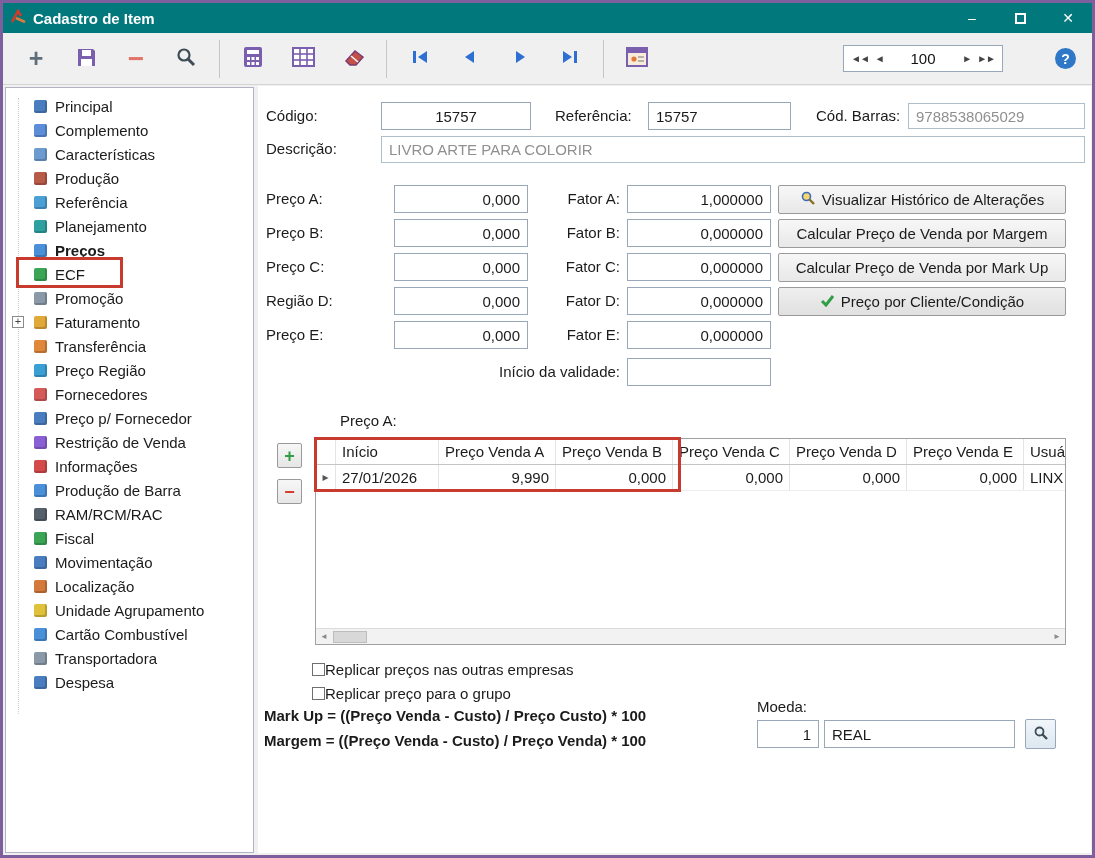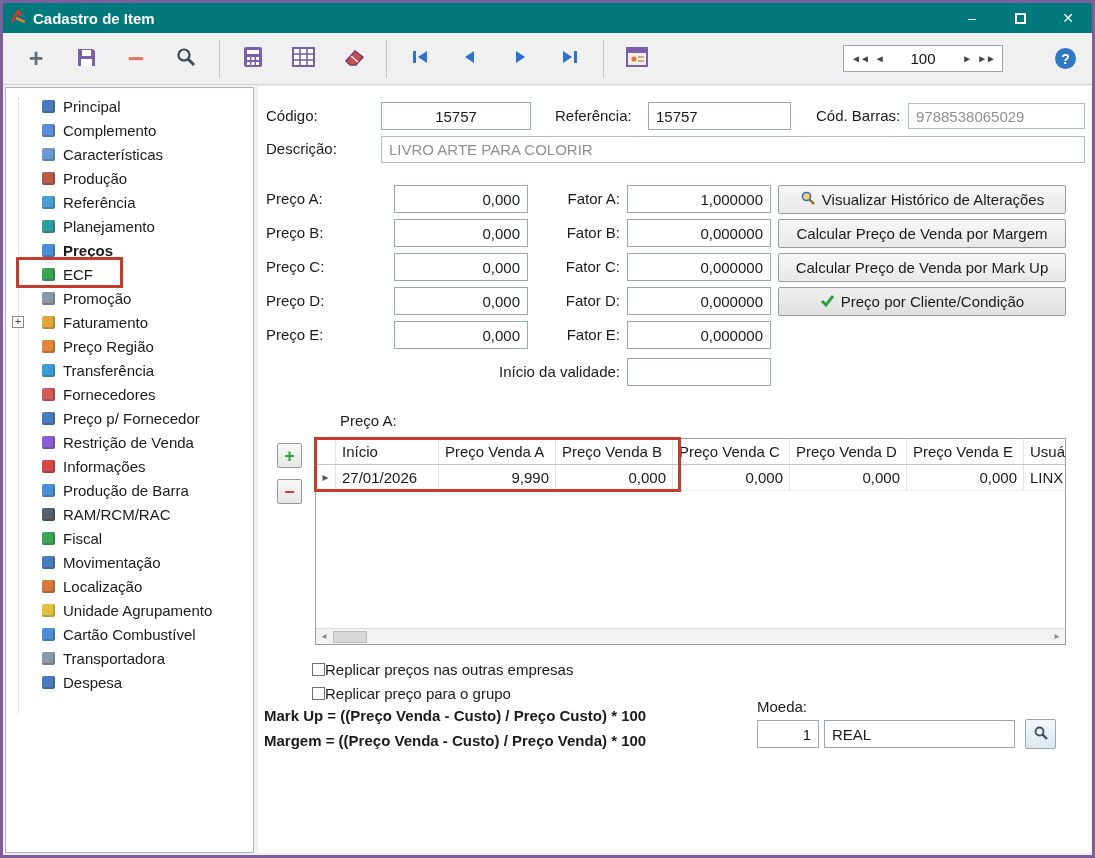--- a/index.html
+++ b/index.html
@@ -22,21 +22,21 @@
   .glyph-minus{font-size:28px;color:#e2746a;font-weight:bold;line-height:1}
   .spinner{margin-left:auto;width:160px;height:27px;background:#fff;border:1px solid #98a8b8;display:flex;align-items:center;color:#3a3a3a;padding:0 4px}
   .spin-btn{font-size:10px;padding:0 3px;letter-spacing:-1px;color:#444}
   .spin-val{flex:1;text-align:center;font-size:15px;color:#111}
   .help-btn{width:21px;height:21px;border-radius:50%;background:#2f78c8;color:#fff;font-weight:bold;font-size:14px;display:flex;align-items:center;justify-content:center;margin-left:52px;flex:none}
 
   
   .client{position:absolute;left:0;top:82px;right:0;bottom:0;background:#f0f0f0}
   .sidebar{position:absolute;left:2px;top:2px;width:249px;bottom:2px;background:#fff;border:1px solid #b2b2c2;padding-top:6px;overflow:hidden}
   .sidebar::before{content:"";position:absolute;left:12px;top:10px;height:616px;border-left:1px dotted #cfcfcf}
-  .sb-item{position:relative;height:24px;display:flex;align-items:center;padding-left:36px;white-space:nowrap}
+  .sb-item{position:relative;height:24px;display:flex;align-items:center;padding-left:28px;white-space:nowrap}
   .sb-icon{width:13px;height:13px;border-radius:2px;margin-right:8px;flex:none;background:#4a7dbf;box-shadow:inset -2px -2px 0 rgba(0,0,0,.18)}
   .sb-item.selected .sb-label{font-weight:bold}
   .expand-box{position:absolute;left:6px;top:6px;width:12px;height:12px;border:1px solid #8a8a8a;background:#fff;font-size:11px;line-height:9px;text-align:center;color:#444}
   .sb-item:nth-child(1) .sb-icon{background:#4a7dbf}
   .sb-item:nth-child(2) .sb-icon{background:#5b8dd9}
   .sb-item:nth-child(3) .sb-icon{background:#6d9bd0}
   .sb-item:nth-child(4) .sb-icon{background:#b85a48}
   .sb-item:nth-child(5) .sb-icon{background:#4a9fd4}
   .sb-item:nth-child(6) .sb-icon{background:#2fa0a0}
   .sb-item:nth-child(7) .sb-icon{background:#4a90d9}
@@ -254,25 +254,25 @@
           <span class="sb-icon"></span>
           <span class="sb-label">Promoção</span>
         </div>
       <div class="sb-item">
           <span class="expand-box">+</span>
           <span class="sb-icon"></span>
           <span class="sb-label">Faturamento</span>
         </div>
       <div class="sb-item">
           <span class="sb-icon"></span>
+          <span class="sb-label">Transferência</span>
+        </div>
+      <div class="sb-item">
+          <span class="sb-icon"></span>
           <span class="sb-label">Preço Região</span>
-        </div>
-      <div class="sb-item">
-          <span class="sb-icon"></span>
-          <span class="sb-label">Transferência</span>
         </div>
       <div class="sb-item">
           <span class="sb-icon"></span>
           <span class="sb-label">Fornecedores</span>
         </div>
       <div class="sb-item">
           <span class="sb-icon"></span>
           <span class="sb-label">Preço p/ Fornecedor</span>
         </div>
       <div class="sb-item">
@@ -341,21 +341,21 @@
       <span class="flabel" style="left:8px;top:133px">Preço B:</span>
       <input class="inp right" style="left: 136px; top: 133px; width: 134px;" value="0,000">
       <span class="flabel" style="left:290px;top:133px;width:72px;text-align:right">Fator B:</span>
       <input class="inp right" style="left: 369px; top: 133px; width: 144px;" value="0,000000">
 
       <span class="flabel" style="left:8px;top:167px">Preço C:</span>
       <input class="inp right" style="left: 136px; top: 167px; width: 134px;" value="0,000">
       <span class="flabel" style="left:290px;top:167px;width:72px;text-align:right">Fator C:</span>
       <input class="inp right" style="left: 369px; top: 167px; width: 144px;" value="0,000000">
 
-      <span class="flabel" style="left:8px;top:201px">Preço D:</span>
+      <span class="flabel" style="left:8px;top:201px">Região D:</span>
       <input class="inp right" style="left: 136px; top: 201px; width: 134px;" value="0,000">
       <span class="flabel" style="left:290px;top:201px;width:72px;text-align:right">Fator D:</span>
       <input class="inp right" style="left: 369px; top: 201px; width: 144px;" value="0,000000">
 
       <span class="flabel" style="left:8px;top:235px">Preço E:</span>
       <input class="inp right" style="left: 136px; top: 235px; width: 134px;" value="0,000">
       <span class="flabel" style="left:290px;top:235px;width:72px;text-align:right">Fator E:</span>
       <input class="inp right" style="left: 369px; top: 235px; width: 144px;" value="0,000000">
 
       <button class="btn" style="left:520px;top:99px;width:288px">

